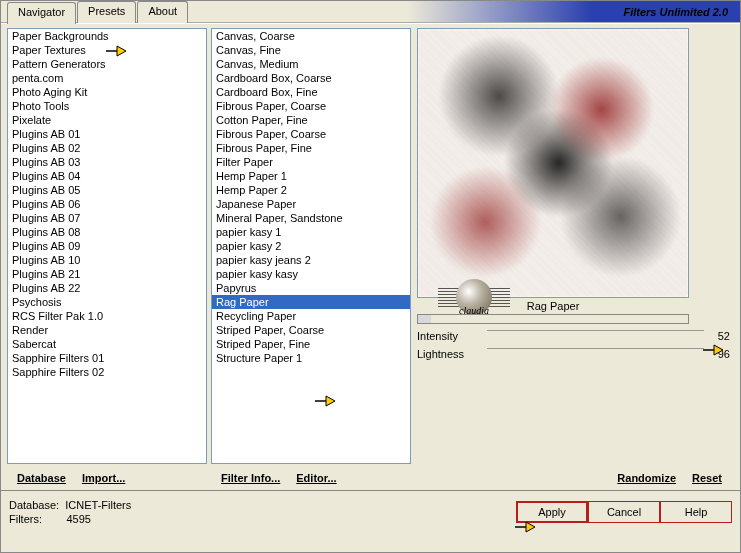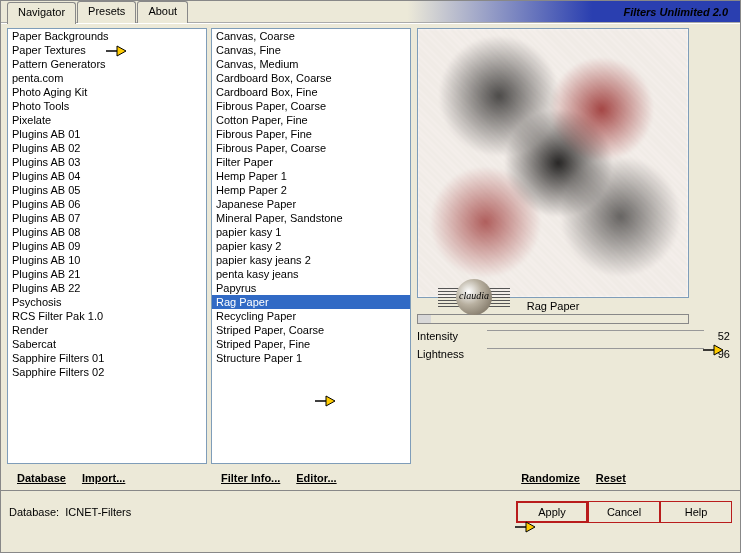--- a/index.html
+++ b/index.html
@@ -44,21 +44,21 @@
 .pointer{position:absolute;width:22px;height:16px;pointer-events:none;z-index:5}
 .pointer svg{width:22px;height:16px}
 #p1{left:105px;top:43px}
 #p2{left:314px;top:393px}
 #p3{left:702px;top:342px}
 #p4{left:514px;top:519px}
 .watermark{position:absolute;left:436px;top:277px;width:76px;height:40px;z-index:6;pointer-events:none;display:flex;align-items:center;justify-content:center}
 .watermark .globe{width:36px;height:36px;border-radius:50%;background:radial-gradient(circle at 35% 35%,#fff 0%,#b8b0a0 40%,#6a6050 100%);position:relative}
 .watermark .bars{position:absolute;inset:0;display:flex;flex-direction:column;justify-content:center;gap:2px}
 .watermark .bars div{height:1px;background:#555;margin:0 2px}
-.watermark .txt{position:absolute;font-family:cursive;font-size:10px;font-style:italic;color:#000;top:13px}
+.watermark .txt{position:absolute;font-family:cursive;font-size:10px;font-style:italic;color:#000;top:28px}
 </style>
 </head>
 <body>
 
 <div class="titlebar">
  <div class="tabs">
   <div class="tab active">Navigator</div>
   <div class="tab">Presets</div>
   <div class="tab">About</div>
  </div>
@@ -105,31 +105,31 @@
  <div class="listcol">
   <div class="listbox">
    <div class="listwrap" id="filtlist">
           <div class="li">Canvas, Coarse</div>
           <div class="li">Canvas, Fine</div>
           <div class="li">Canvas, Medium</div>
           <div class="li">Cardboard Box, Coarse</div>
           <div class="li">Cardboard Box, Fine</div>
           <div class="li">Fibrous Paper, Coarse</div>
           <div class="li">Cotton Paper, Fine</div>
+          <div class="li">Fibrous Paper, Coarse</div>
           <div class="li">Fibrous Paper, Fine</div>
-          <div class="li">Fibrous Paper, Coarse</div>
           <div class="li">Filter Paper</div>
           <div class="li">Hemp Paper 1</div>
           <div class="li">Hemp Paper 2</div>
           <div class="li">Japanese Paper</div>
           <div class="li">Mineral Paper, Sandstone</div>
           <div class="li">papier kasy 1</div>
           <div class="li">papier kasy 2</div>
           <div class="li">papier kasy jeans 2</div>
-          <div class="li">penta kasy jeans</div>
+          <div class="li">papier kasy kasy</div>
           <div class="li">Papyrus</div>
           <div class="li sel">Rag Paper</div>
           <div class="li">Recycling Paper</div>
           <div class="li">Striped Paper, Coarse</div>
           <div class="li">Striped Paper, Fine</div>
           <div class="li">Structure Paper 1</div>
         </div>
   </div>
   <div class="btnrow">
    <button class="linkbtn">Filter Info...</button>
@@ -148,30 +148,31 @@
     <div class="slabel">Intensity</div>
     <div class="strack"></div>
     <div class="sval">52</div>
    </div>
    <div class="sliderrow">
     <div class="slabel">Lightness</div>
     <div class="strack"></div>
     <div class="sval">96</div>
    </div>
   </div>
-  <div class="btnrow" style="justify-content:center;padding-right:6px">
+  <div class="btnrow" style="justify-content:flex-end;padding-right:6px">
    <button class="linkbtn">Randomize</button>
    <button class="linkbtn">Reset</button>
   </div>
  </div>
 </div>
 
 <div class="footer">
  <div class="info">
   <div><span>Database:</span>&nbsp;&nbsp;<span>ICNET-Filters</span></div>
+  <div><span>Filters:</span>&nbsp;&nbsp;&nbsp;&nbsp;&nbsp;&nbsp;&nbsp;&nbsp;<span>4595</span></div>
  </div>
  <button class="btn primary">Apply</button>
  <button class="btn">Cancel</button>
  <button class="btn">Help</button>
 </div>
 
 <div class="watermark">
  <div class="bars">
       <div></div>
       <div></div>

